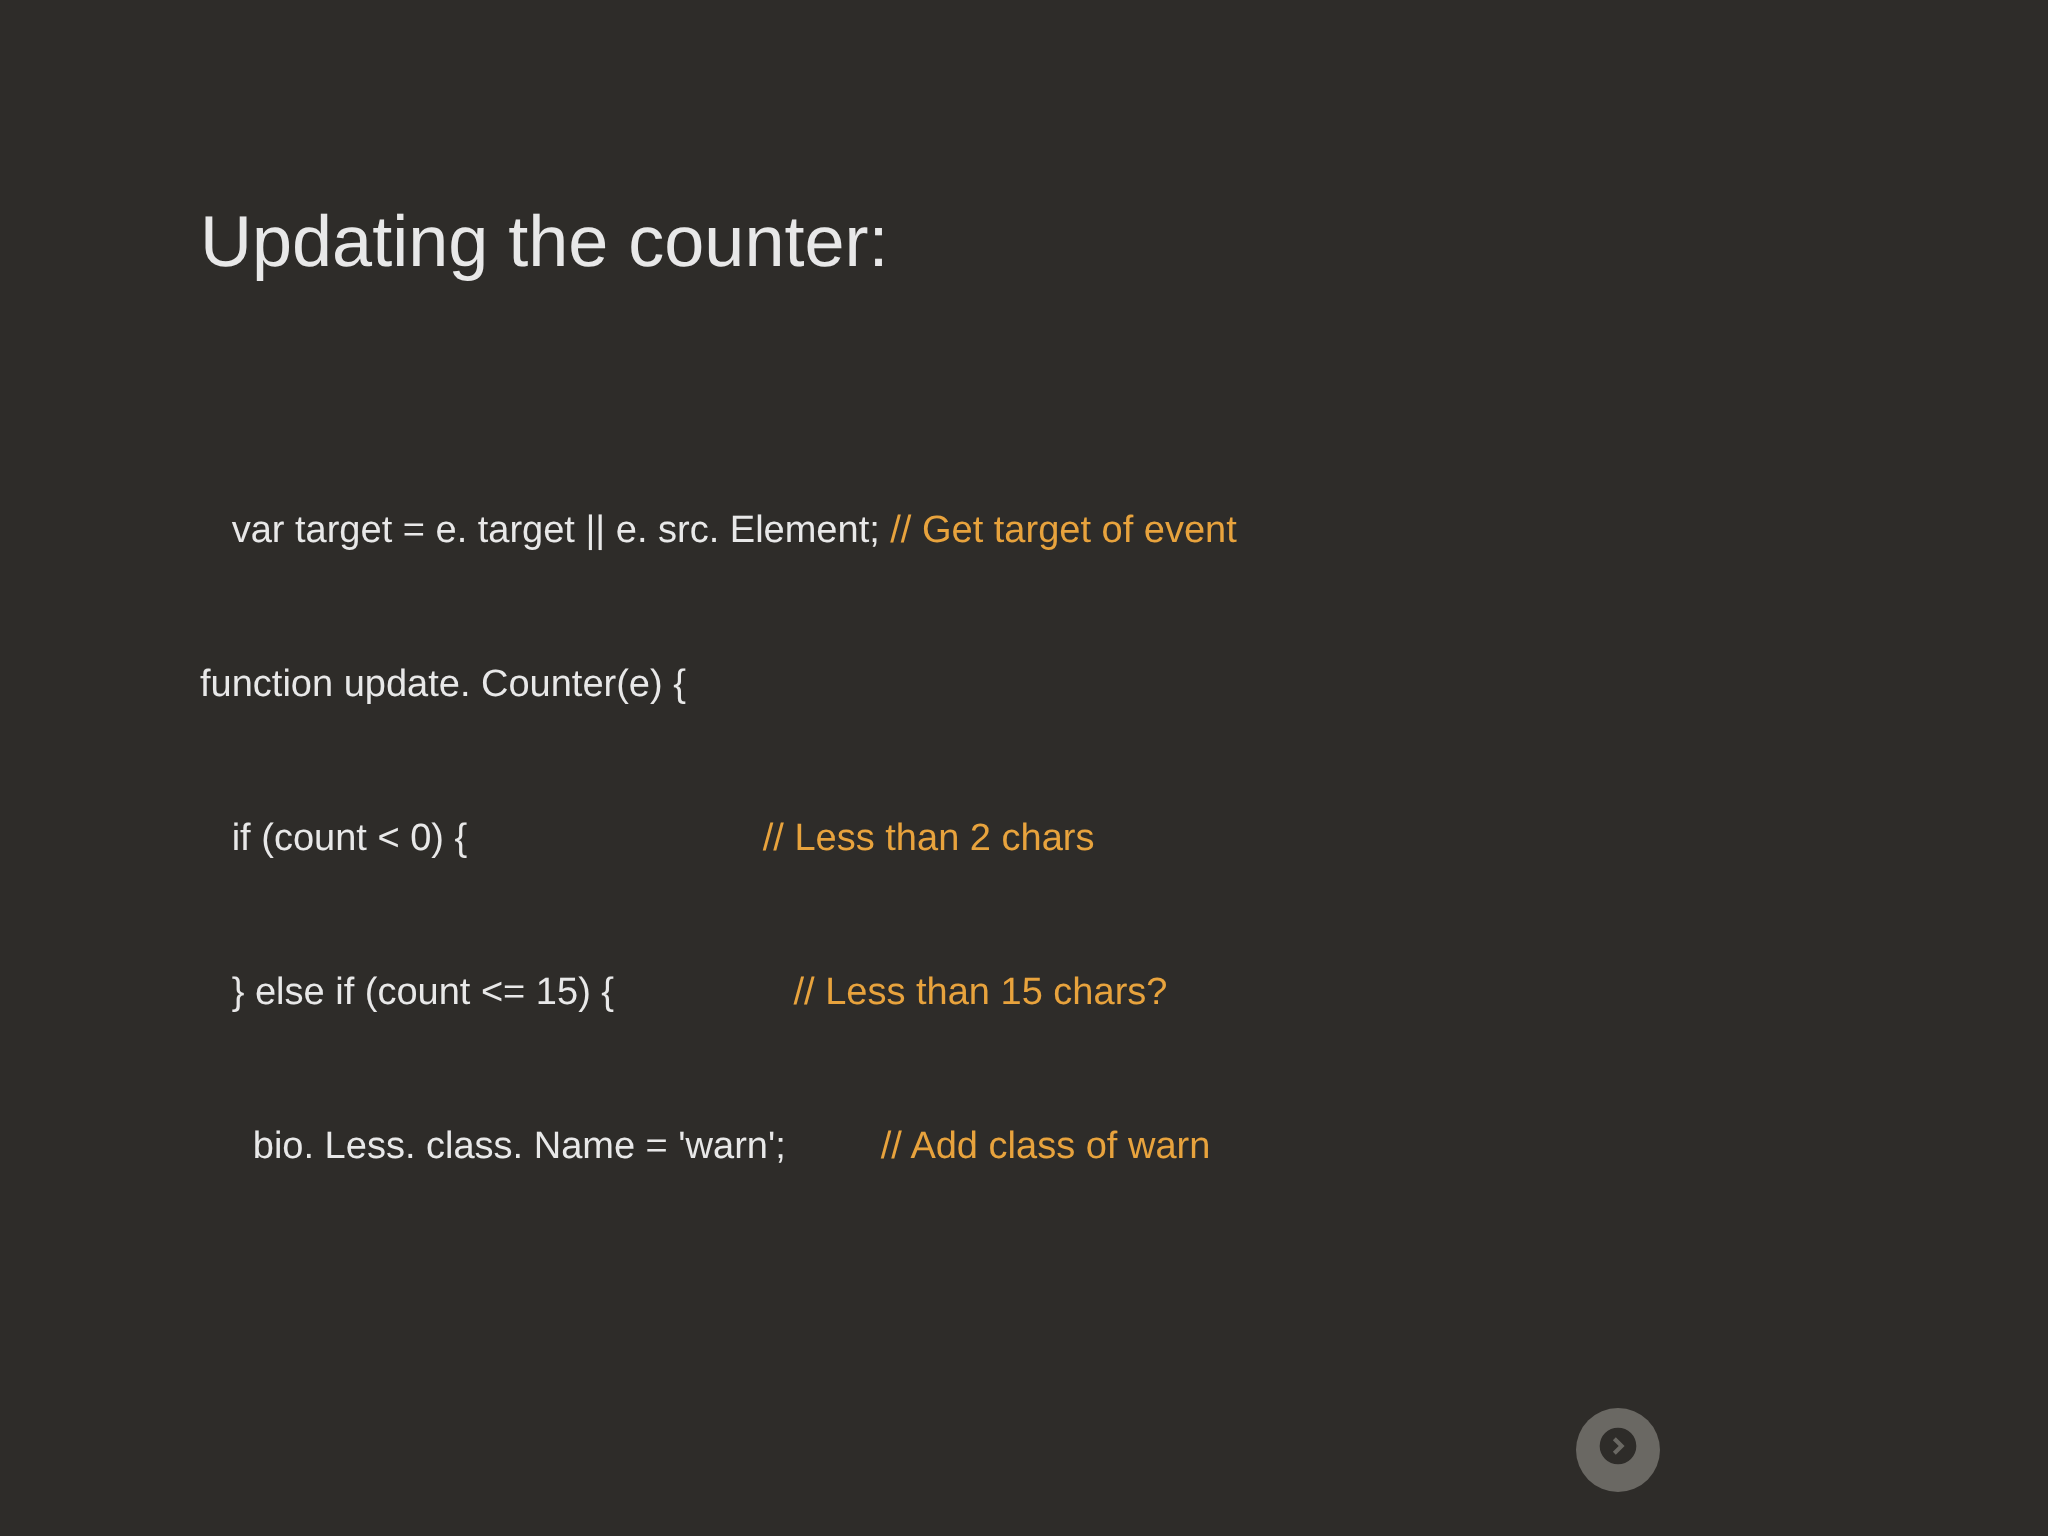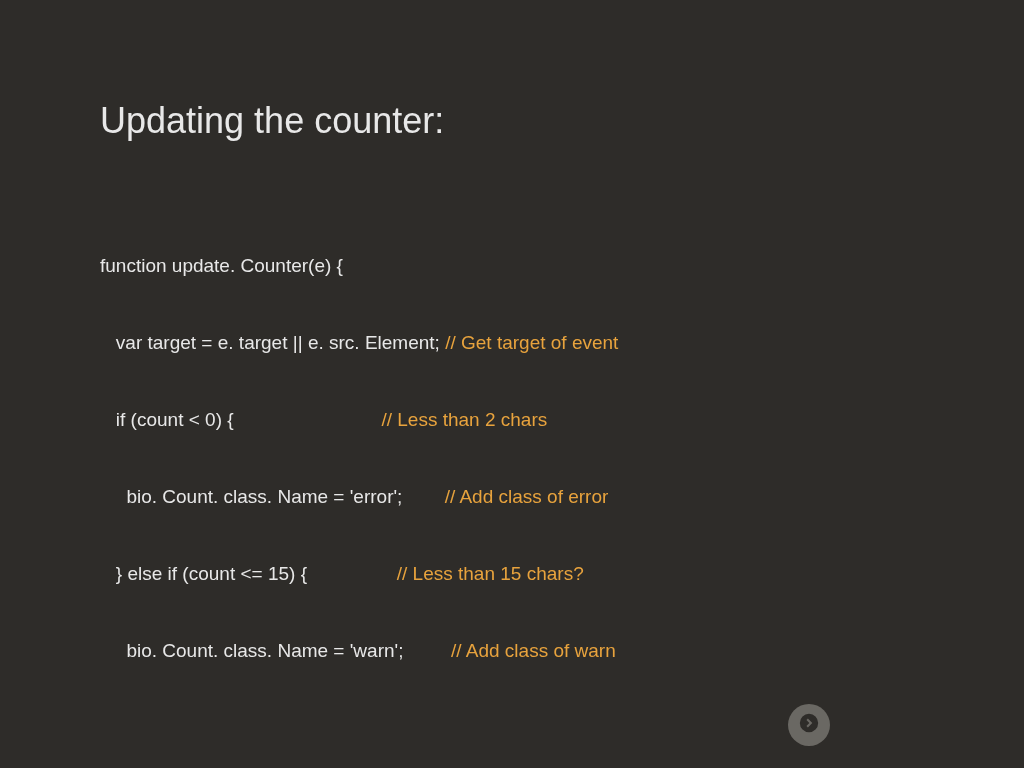--- a/index.html
+++ b/index.html
@@ -51,26 +51,25 @@
     fill: #2e2c29;
   }
 </style>
 </head>
 <body>
 
 <div class="slide">
   <h1 class="title">Updating the counter:</h1>
 
   <div class="code">
+    <div><span class="plain">   var target = e. target || e. src. Element; </span><span class="comment">// Get target of event</span></div>
     <div><span class="plain">function update. Counter(e) {</span></div>
-    <div><span class="plain">   var target = e. target || e. src. Element; </span><span class="comment">// Get target of event</span></div>
     <div><span class="plain">   if (count &lt; 0) {                            </span><span class="comment">// Less than 2 chars</span></div>
-    <div><span class="plain">     bio. Count. class. Name = 'error';        </span><span class="comment">// Add class of error</span></div>
     <div><span class="plain">   } else if (count &lt;= 15) {                 </span><span class="comment">// Less than 15 chars?</span></div>
-    <div><span class="plain">     bio. Count. class. Name = 'warn';         </span><span class="comment">// Add class of warn</span></div>
+    <div><span class="plain">     bio. Less. class. Name = 'warn';         </span><span class="comment">// Add class of warn</span></div>
     
     
     
     
     
     
   </div>
 
   <div class="next-btn">
     <span>

